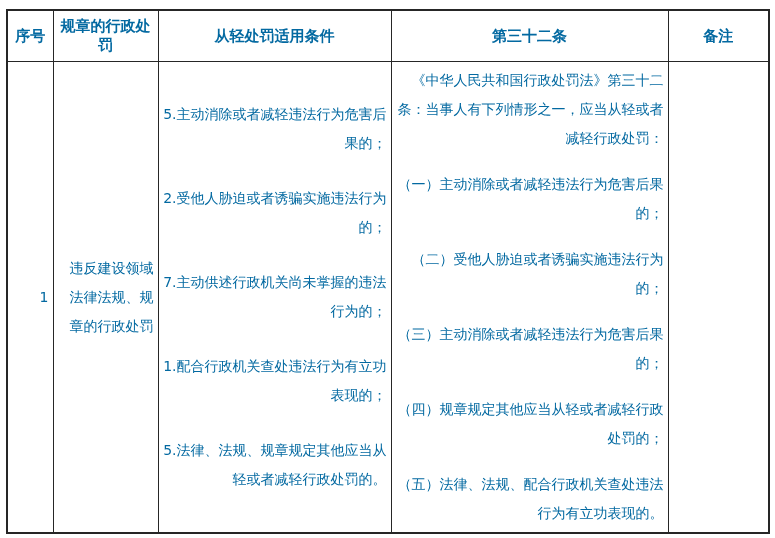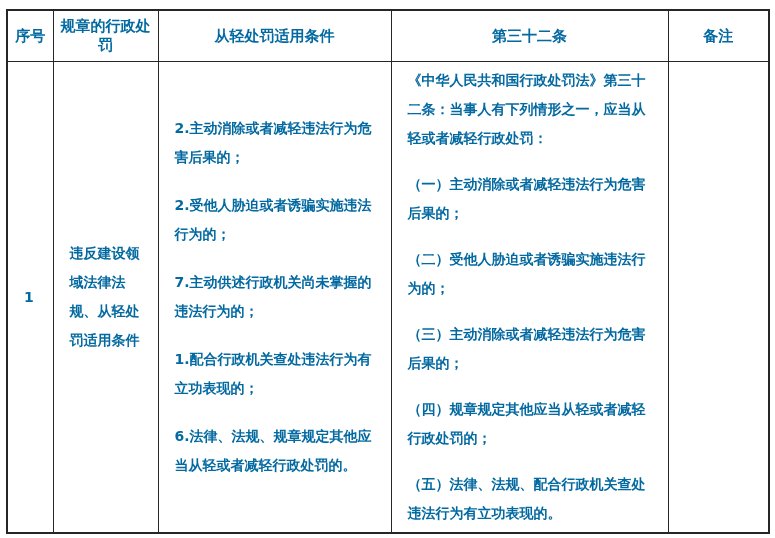--- a/index.html
+++ b/index.html
@@ -39,36 +39,36 @@
   }
   table.doc-table th {
     font-size: 15px;
     font-weight: bold;
     text-align: center;
     height: 46px;
     padding: 2px 3px;
   }
   table.doc-table td {
     font-size: 14px;
-    font-weight: bold;
-    text-align: left;
+    font-weight: normal;
+    text-align: right;
     line-height: 29px;
-    padding: 4px 16px;
+    padding: 4px 4px;
   }
   td.cell-index {
     padding-left: 2px;
     vertical-align: middle;
   }
   td.cell-matter p,
   td.cell-conditions p,
   td.cell-legal p {
     margin: 0;
   }
   td.cell-conditions p + p {
-    margin-top: 19px;
+    margin-top: 26px;
   }
   td.cell-legal p + p {
     margin-top: 17px;
   }
 </style>
 </head>
 <body>
 
 <div class="page">
   <table class="doc-table">
@@ -85,28 +85,28 @@
         <th>规章的行政处罚</th>
         <th>从轻处罚适用条件</th>
         <th>第三十二条</th>
         <th>备注</th>
       </tr>
     </thead>
     <tbody>
       <tr>
         <td class="cell-index">1</td>
         <td class="cell-matter">
-          <p>违反建设领域法律法规、从轻处罚适用条件</p>
+          <p>违反建设领域法律法规、规章的行政处罚</p>
         </td>
         <td class="cell-conditions">
-          <p>2.主动消除或者减轻违法行为危害后果的；</p>
+          <p>5.主动消除或者减轻违法行为危害后果的；</p>
           <p>2.受他人胁迫或者诱骗实施违法行为的；</p>
           <p>7.主动供述行政机关尚未掌握的违法行为的；</p>
           <p>1.配合行政机关查处违法行为有立功表现的；</p>
-          <p>6.法律、法规、规章规定其他应当从轻或者减轻行政处罚的。</p>
+          <p>5.法律、法规、规章规定其他应当从轻或者减轻行政处罚的。</p>
         </td>
         <td class="cell-legal">
           <p>《中华人民共和国行政处罚法》第三十二条：当事人有下列情形之一，应当从轻或者减轻行政处罚：</p>
           <p>（一）主动消除或者减轻违法行为危害后果的；</p>
           <p>（二）受他人胁迫或者诱骗实施违法行为的；</p>
           <p>（三）主动消除或者减轻违法行为危害后果的；</p>
           <p>（四）规章规定其他应当从轻或者减轻行政处罚的；</p>
           <p>（五）法律、法规、配合行政机关查处违法行为有立功表现的。</p>
         </td>
         <td class="cell-remark"></td>

